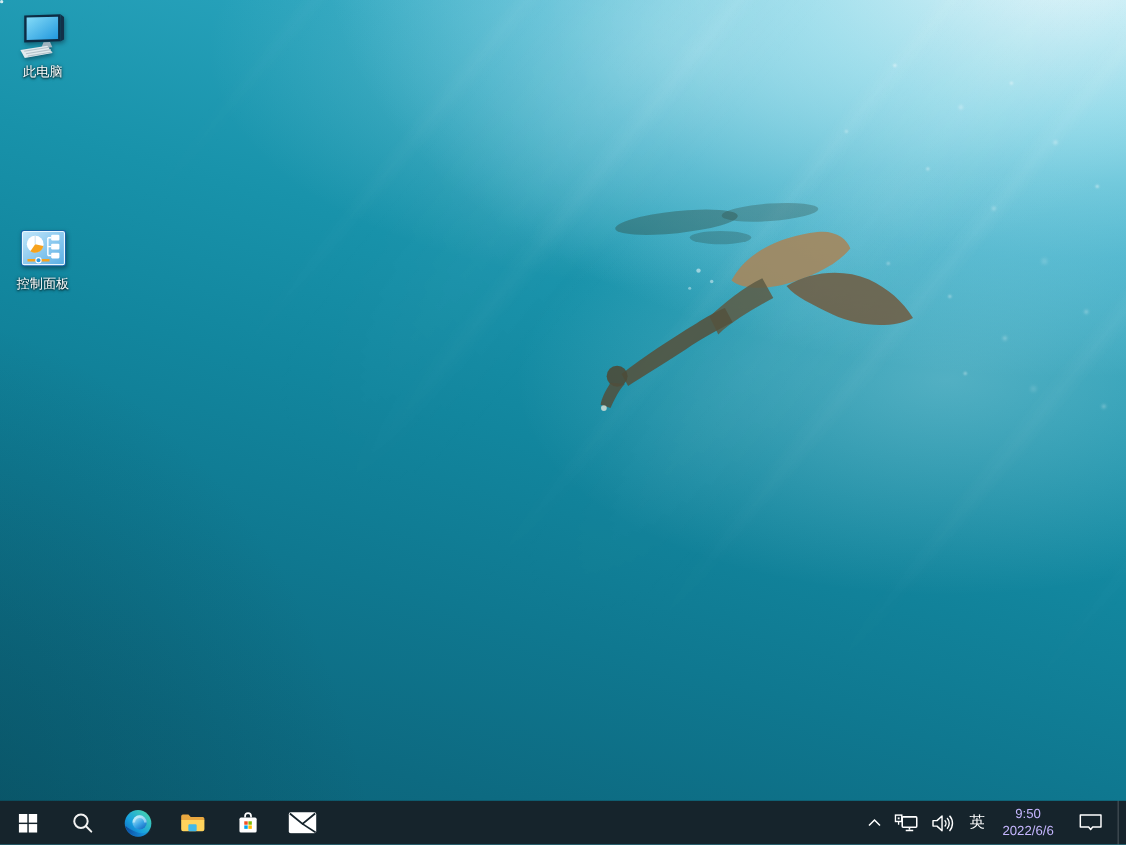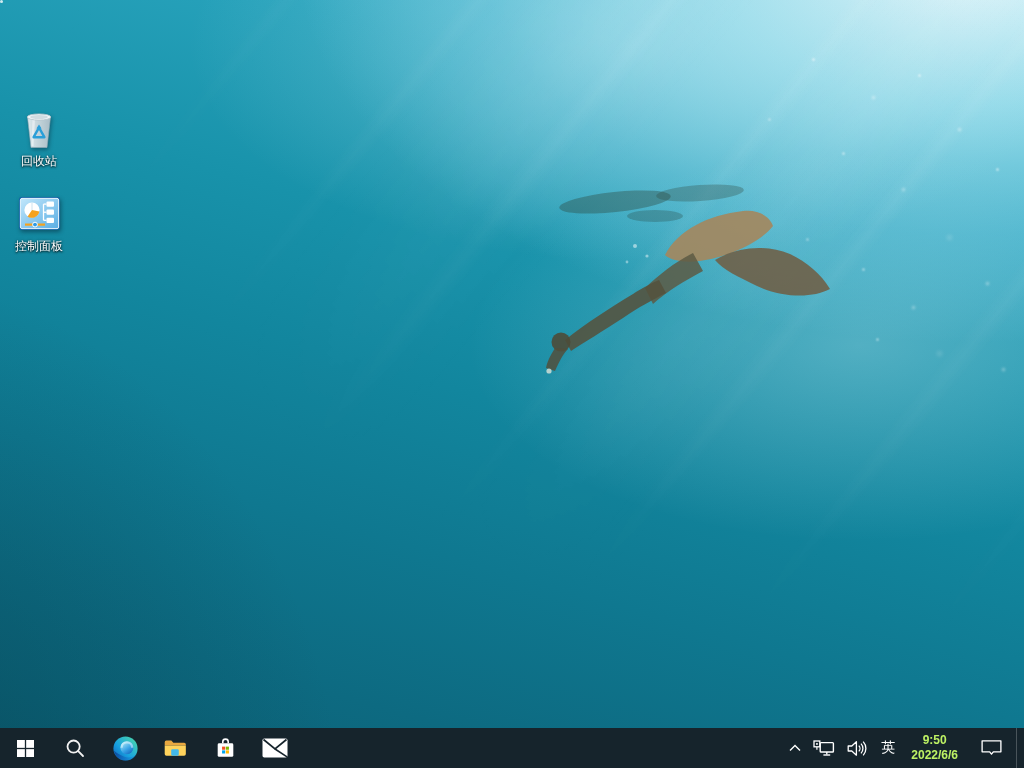--- a/index.html
+++ b/index.html
@@ -45,21 +45,21 @@
 
   
   .taskbar { position:absolute; left:0; bottom:0; width:1024px; height:40px;
       background:#16242c; display:flex; align-items:stretch; z-index:5; }
   .tb-left { display:flex; }
   .tb-btn { width:50px; height:40px; display:flex; align-items:center; justify-content:center; }
   .tb-right { margin-left:auto; display:flex; align-items:center; height:40px; }
   .tray-item { height:40px; display:flex; align-items:center; justify-content:center; padding:0 6px; }
   .lang-indicator { color:#fff; font-size:14px; padding:0 7px; }
   .clock { display:flex; flex-direction:column; align-items:center; justify-content:center;
-      color:#bef264; font-size:12px; line-height:15px; padding:0 9px;font-weight:bold; }
+      color:#c4b5fd; font-size:12px; line-height:15px; padding:0 9px; }
   .action-center { padding:0 13px; }
   .show-desktop { width:8px; height:40px; border-left:1px solid rgba(255,255,255,.22); }
 </style>
 </head>
 <body>
 
 <svg width="0" height="0" style="position:absolute">
   <defs>
     <linearGradient id="egA" x1="0" y1="1" x2="0.9" y2="0.1">
       <stop offset="0" stop-color="#0f5bb5"></stop>
@@ -112,36 +112,40 @@
     <path d="M130,128 C145,114 160,102 178,93 L188,111 C171,120 152,131 138,144 Z" fill="#5d5a44" opacity="0.85"></path>
     <path d="M50,180 C70,164 95,148 118,134 C127,128 137,123 144,120 L151,133 C139,139 124,147 108,158 C88,171 68,183 56,191 Z" fill="#54523d" opacity="0.88"></path>
     <circle cx="46" cy="182" r="9.5" fill="#4c4b38" opacity="0.9"></circle>
     <path d="M40,188 C35,196 32,202 31,208 L40,211 C44,202 48,194 53,189 Z" fill="#514f3c" opacity="0.85"></path>
     <circle cx="34" cy="211" r="2.6" fill="#e8e8dc" opacity="0.75"></circle>
     <circle cx="120" cy="86" r="2" fill="#fff" opacity="0.5"></circle>
     <circle cx="132" cy="96" r="1.6" fill="#fff" opacity="0.45"></circle>
     <circle cx="112" cy="102" r="1.4" fill="#fff" opacity="0.4"></circle>
   </svg>
 
-
-  <div class="icon-cell" style="top:104px">
+  <div class="icon-cell" style="top:8px">
     <div class="art">
       <svg width="48" height="48" viewBox="0 0 48 48">
-        <path d="M12.5,13 L35.5,13 L32,43.5 L16,43.5 Z" fill="url(#binG)" opacity="0.95" stroke="#9fb2bc" stroke-width="0.6"></path>
-        <path d="M17.5,15 L20,15 L18.5,42 L16.5,42 Z" fill="#ffffff" opacity="0.45"></path>
-        <ellipse cx="24" cy="13" rx="11.8" ry="3.1" fill="#f3f7f9" stroke="#b4c4cc" stroke-width="0.8"></ellipse>
-        <ellipse cx="24" cy="13" rx="9" ry="2.1" fill="#cfdbe1"></ellipse>
-        <path d="M18.6,33.2 L24,23.6 L29.4,33.2 Z" fill="none" stroke="#2a9fd8" stroke-width="2.4" stroke-linejoin="round"></path>
-        <path d="M24,20.6 L26.6,24.6 L21.4,24.6 Z" fill="#2a9fd8"></path>
+        <path d="M40,5 l3.2,2.4 v20.4 l-3.2,1.8 Z" fill="#123048"></path>
+        <polygon points="7,6 40,5 40,29.6 7,30.6" fill="#0d2c44"></polygon>
+        <polygon points="9.2,8 37.8,7.2 37.8,27.4 9.2,28.4" fill="url(#pcScreen)"></polygon>
+        <polygon points="24.5,30.4 30.5,30.2 32.6,35 22.6,35.3" fill="#9fb3bf"></polygon>
+        <polygon points="3.5,37.5 28,33.5 32.8,40.2 7.5,44.8" fill="#e2eaee"></polygon>
+        <g stroke="#b4c2ca" stroke-width="1">
+          <line x1="7" y1="38.6" x2="29.8" y2="35"></line>
+          <line x1="8.6" y1="40.8" x2="31.2" y2="37.1"></line>
+          <line x1="10.2" y1="43" x2="32.4" y2="39.2"></line>
+        </g>
       </svg>
     </div>
-    <div class="icon-label">回收站</div>
+    <div class="icon-label">此电脑</div>
   </div>
 
-  <div class="icon-cell" style="top:189px">
+
+  <div class="icon-cell" style="top:201px">
     <div class="art">
       <svg width="48" height="48" viewBox="0 0 48 48">
         <rect x="4" y="8" width="41" height="33" rx="2.4" fill="#1565a8"></rect>
         <rect x="5.4" y="9.4" width="38.2" height="30.2" rx="1.6" fill="url(#cpG)" stroke="#eaf6fd" stroke-width="1"></rect>
         <circle cx="17" cy="21" r="7.6" fill="#ffffff"></circle>
         <path d="M17,21 L24.4,22.6 A7.6,7.6 0 0 1 12.6,27.4 Z" fill="#f6a21d"></path>
         <path d="M17,21 L17,13.4" stroke="#cfe3ef" stroke-width="1"></path>
         <g fill="#ffffff">
           <rect x="31.5" y="12.5" width="7.5" height="5.2" rx="1"></rect>
           <rect x="31.5" y="20.6" width="7.5" height="5.2" rx="1"></rect>

